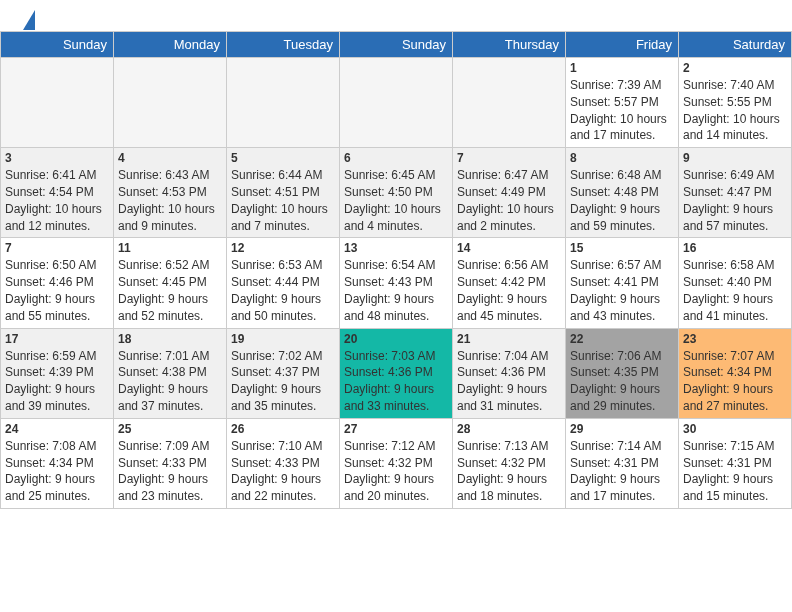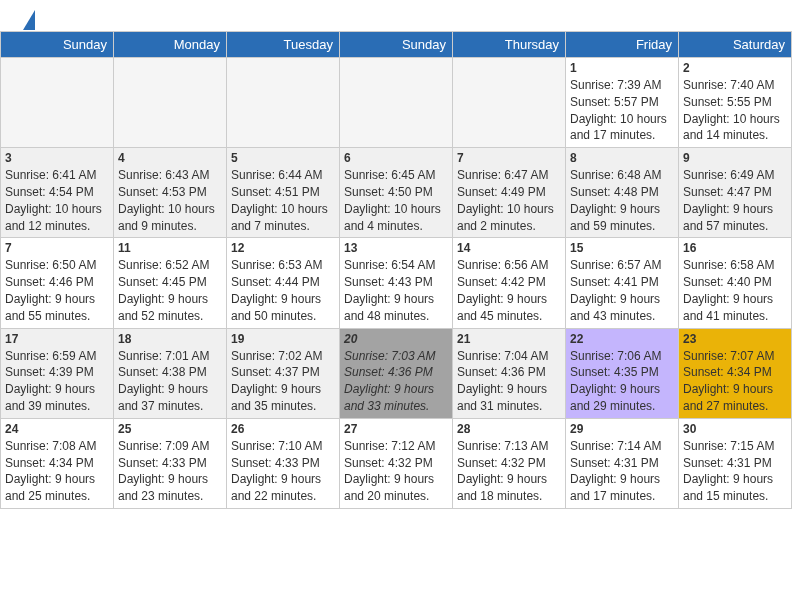--- a/index.html
+++ b/index.html
@@ -130,33 +130,33 @@
           <div class="day-info">Sunrise: 6:59 AM<br>Sunset: 4:39 PM<br>Daylight: 9 hours and 39 minutes.</div>
         </td>
         <td style="background: rgb(240, 240, 240);">
           <div class="day-num">18</div>
           <div class="day-info">Sunrise: 7:01 AM<br>Sunset: 4:38 PM<br>Daylight: 9 hours and 37 minutes.</div>
         </td>
         <td style="background: rgb(240, 240, 240);">
           <div class="day-num">19</div>
           <div class="day-info">Sunrise: 7:02 AM<br>Sunset: 4:37 PM<br>Daylight: 9 hours and 35 minutes.</div>
         </td>
-        <td style="background: #a3a3a3; font-style: italic;">
+        <td style="background: #14b8a6;">
           <div class="day-num">20</div>
           <div class="day-info">Sunrise: 7:03 AM<br>Sunset: 4:36 PM<br>Daylight: 9 hours and 33 minutes.</div>
         </td>
         <td style="background: rgb(240, 240, 240);">
           <div class="day-num">21</div>
           <div class="day-info">Sunrise: 7:04 AM<br>Sunset: 4:36 PM<br>Daylight: 9 hours and 31 minutes.</div>
         </td>
-        <td style="background: #c4b5fd;">
+        <td style="background: #a3a3a3;">
           <div class="day-num">22</div>
           <div class="day-info">Sunrise: 7:06 AM<br>Sunset: 4:35 PM<br>Daylight: 9 hours and 29 minutes.</div>
         </td>
-        <td style="background: #eab308;">
+        <td style="background: #fdba74;">
           <div class="day-num">23</div>
           <div class="day-info">Sunrise: 7:07 AM<br>Sunset: 4:34 PM<br>Daylight: 9 hours and 27 minutes.</div>
         </td>
       </tr>
       <tr>
         <td>
           <div class="day-num">24</div>
           <div class="day-info">Sunrise: 7:08 AM<br>Sunset: 4:34 PM<br>Daylight: 9 hours and 25 minutes.</div>
         </td>
         <td>

